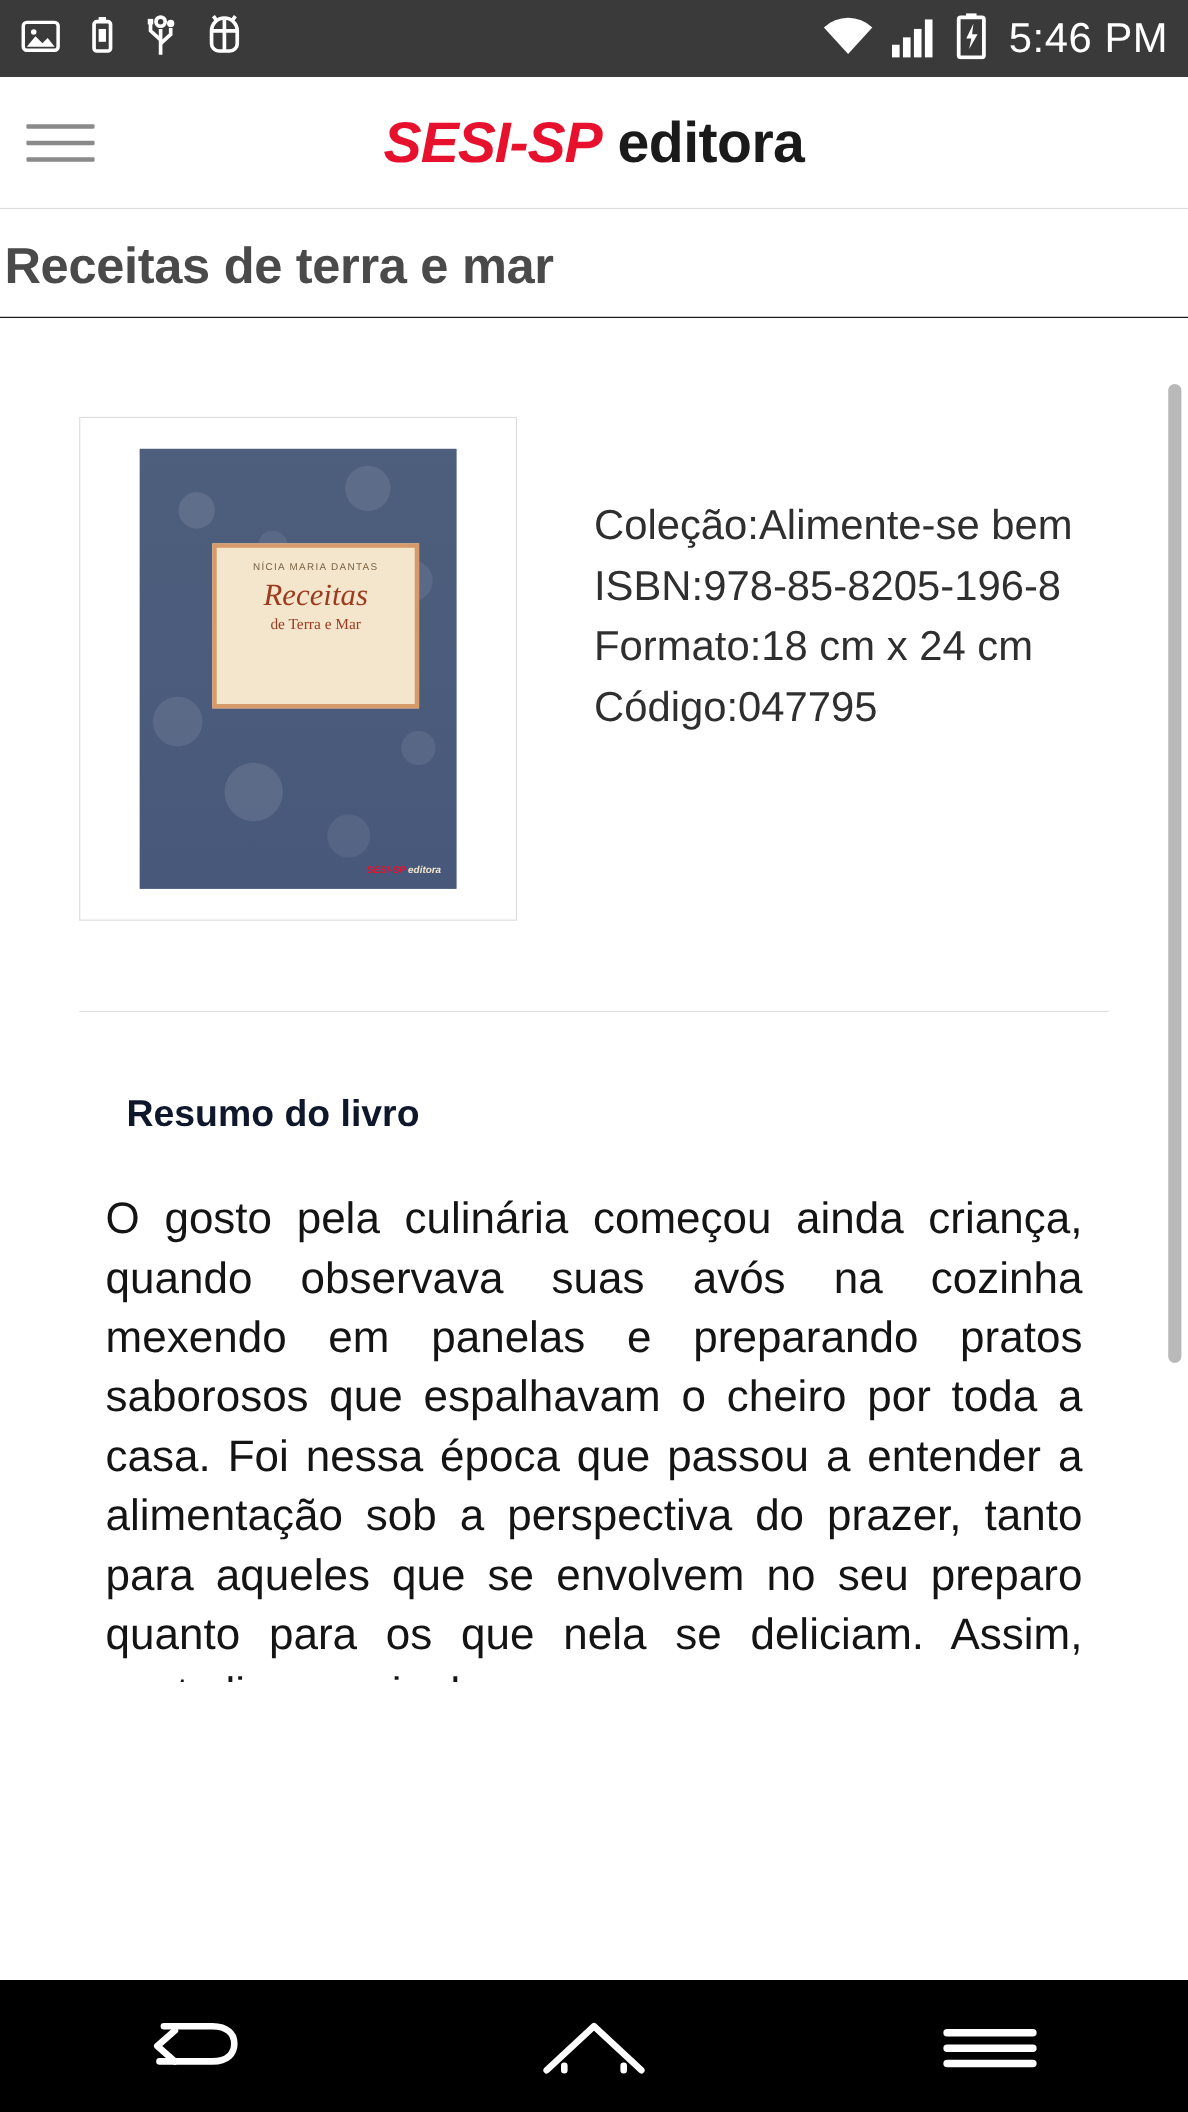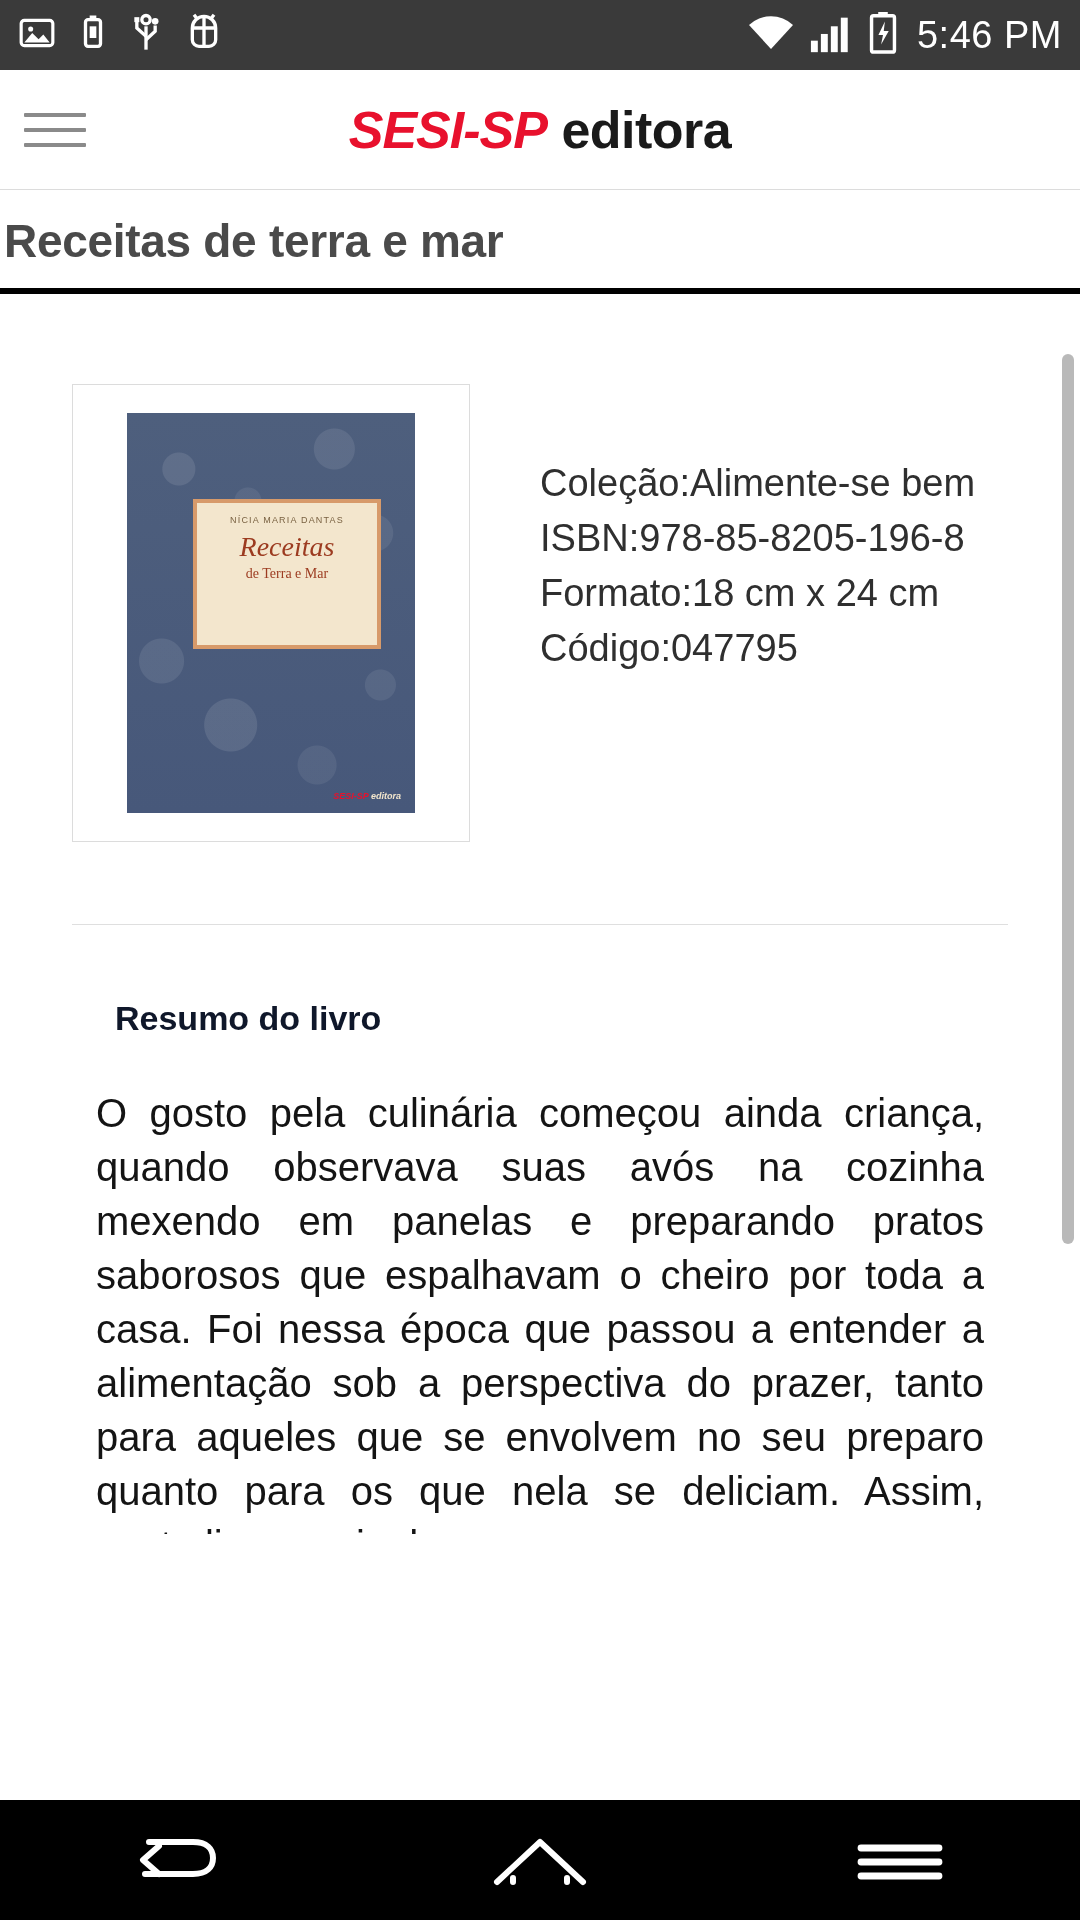--- a/index.html
+++ b/index.html
@@ -90,21 +90,21 @@
   .brand .editora {
     color: #1a1a1a;
     font-style: normal;
     font-weight: bold;
     letter-spacing: -0.5px;
   }
 
   
   .page-title-wrap {
     padding: 24px 0 20px 0;
-    border-bottom: 6px solid #000000;
+    border-bottom: 1px solid #000000;
   }
   .page-title {
     font-size: 46px;
     font-weight: bold;
     color: #4a4a4a;
     padding-left: 4px;
     letter-spacing: -0.3px;
   }
 
   

